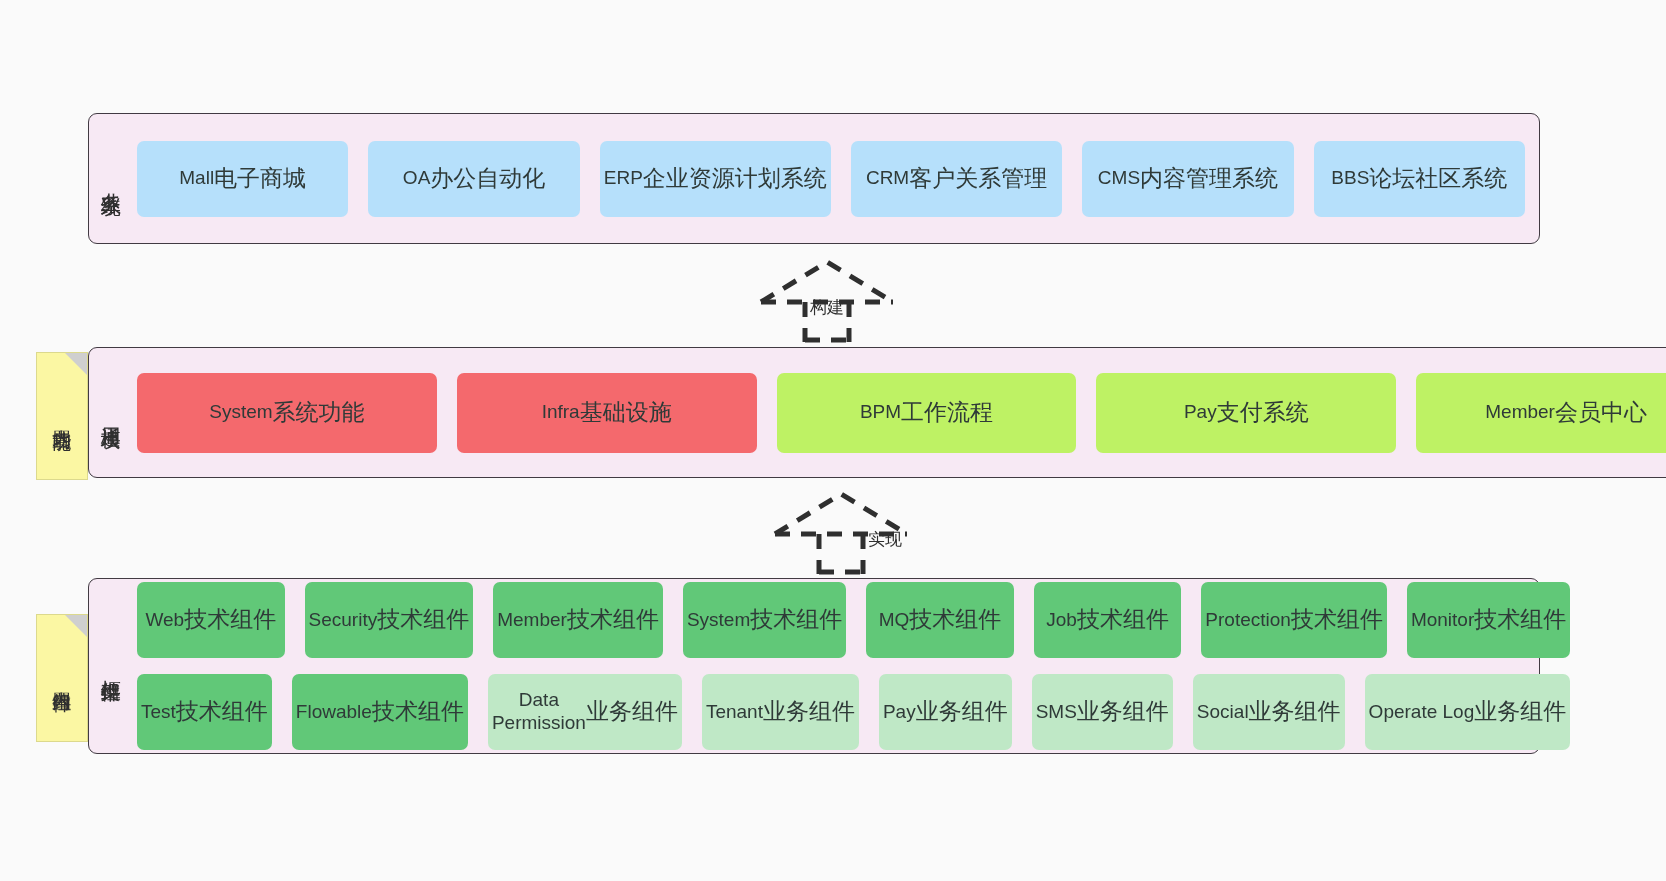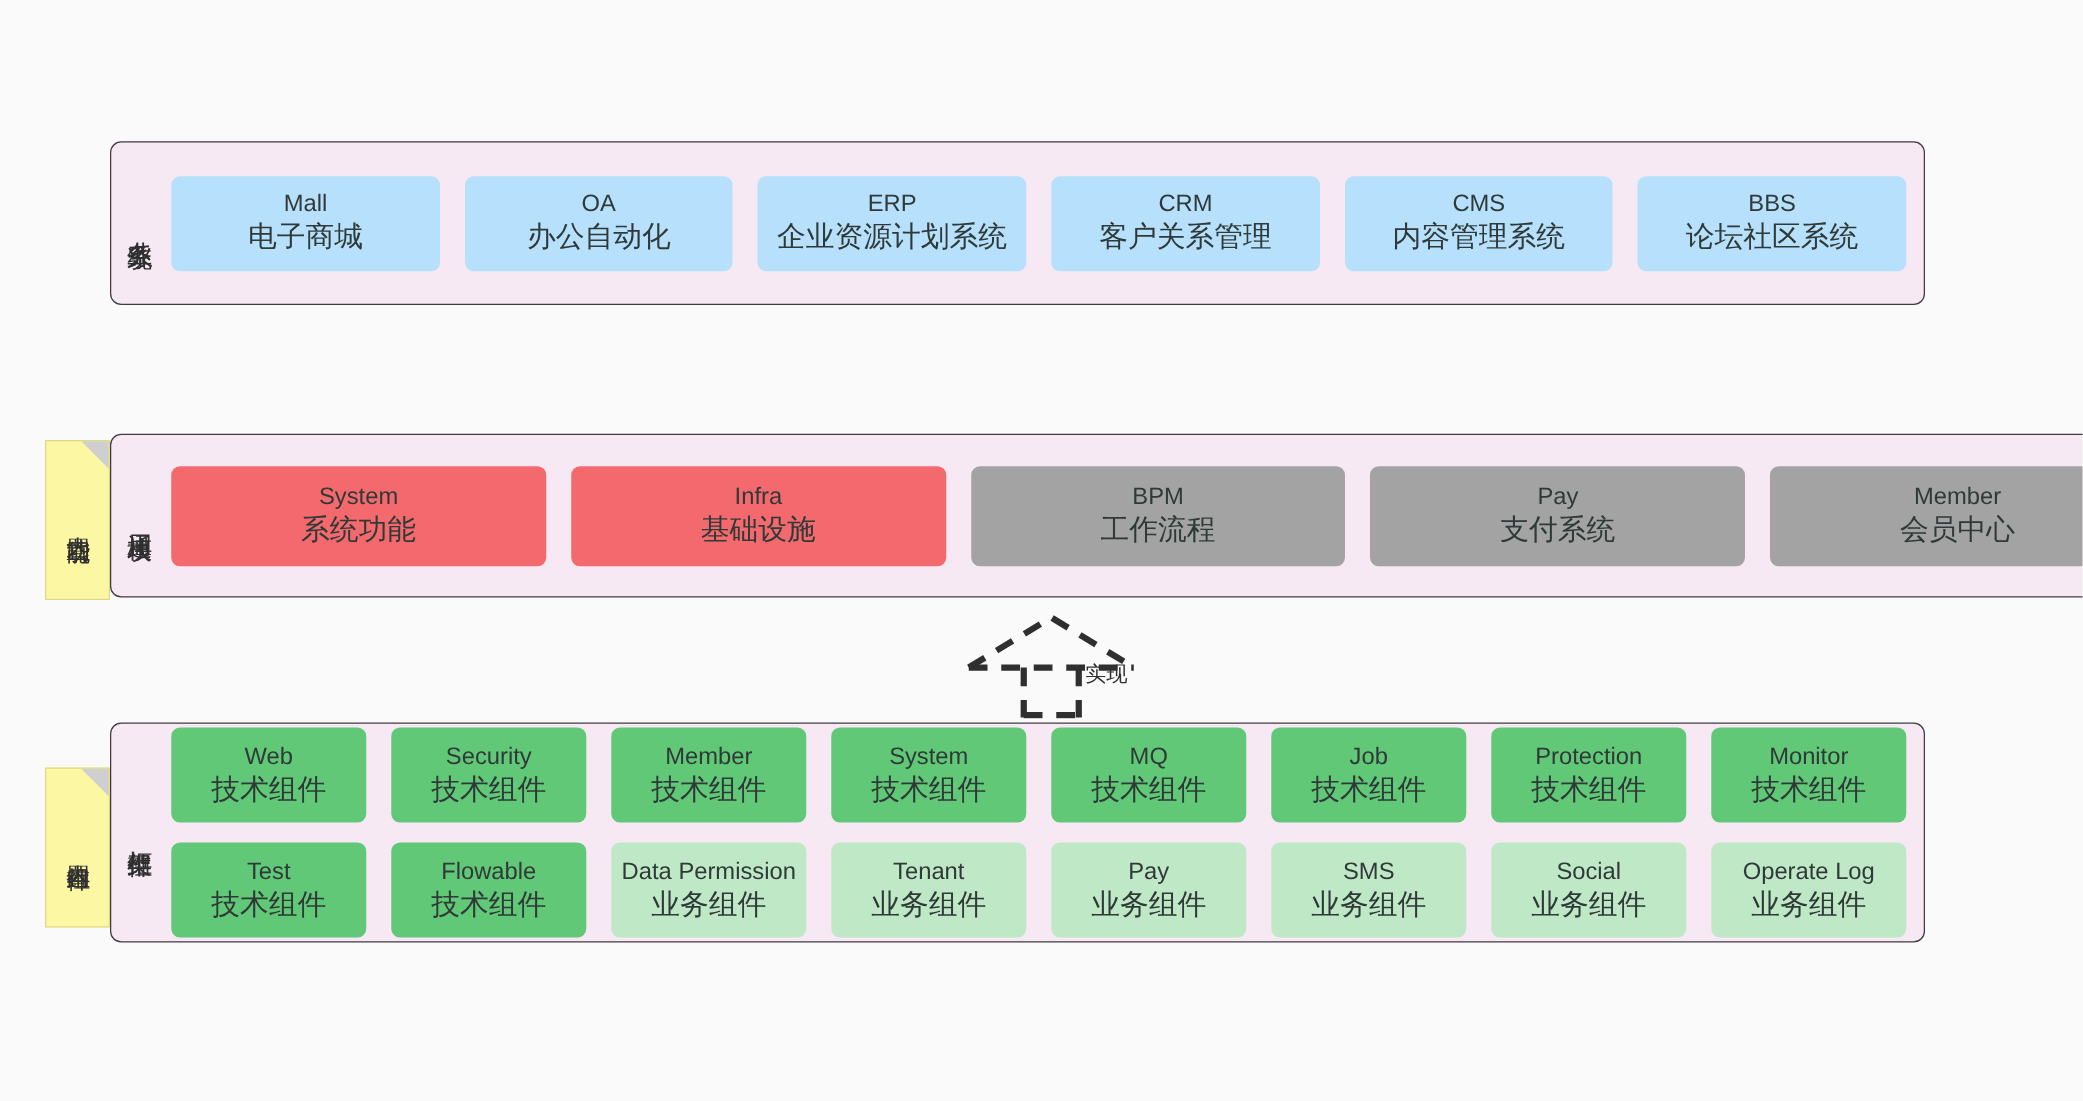--- a/index.html
+++ b/index.html
@@ -58,42 +58,41 @@
     display: flex;
     gap: 20px;
   }
 
   
   .card {
     flex: 1 1 0;
     box-sizing: border-box;
     border-radius: 7px;
     display: flex;
-    flex-direction: column;
     align-items: center;
     justify-content: center;
     text-align: center;
     line-height: 1.2;
     padding: 6px 4px;
   }
   .card .en {
     font-size: 19px;
     color: #2f3a38;
     white-space: nowrap;
   }
   .card .cn {
     font-size: 23px;
     color: #2f3a38;
     white-space: nowrap;
   }
   .card.wrap .en { white-space: normal; }
 
   .blue   { background: #b6e0fb; }
   .red    { background: #f4696d; }
-  .pink   { background: #a3a3a3; }
+  .pink   { background: #bef264; }
   .green  { background: #61c878; }
   .lgreen { background: #bfe8c6; }
 
   .h-top  { height: 76px; }
   .h-mid  { height: 80px; }
   .h-bot  { height: 76px; }
 
   
   .note {
     position: absolute;
@@ -170,20 +169,28 @@
           <span class="cn">内容管理系统</span>
         </div>
         <div class="card blue h-top">
           <span class="en">BBS</span>
           <span class="cn">论坛社区系统</span>
         </div>
       </div>
     </div>
   </div>
 
+  <div class="connector" style="left:757px; top:258px; width:140px; height:85px;">
+    <svg width="140" height="85" viewBox="0 0 140 85" aria-hidden="true">
+      <path d="M4 44 L70 4 L136 44" fill="none" stroke="#2f2f2f" stroke-width="5" stroke-dasharray="15,11" stroke-linecap="butt"></path>
+      <path d="M4 44 L136 44" fill="none" stroke="#2f2f2f" stroke-width="5" stroke-dasharray="15,11"></path>
+      <path d="M48 44 L48 84 M92 44 L92 84 M48 82 L92 82" fill="none" stroke="#2f2f2f" stroke-width="5" stroke-dasharray="15,11"></path>
+    </svg>
+    <span class="clabel" style="top:38px;">构建</span>
+  </div>
 
   <div class="note" style="left:36px; top:352px; height:128px;">
     <span class="fold"></span>
     <span>内置功能</span>
   </div>
   <div class="layer" style="left:88px; top:347px; width:1643px; height:131px;">
     <div class="layer-title">通用模块</div>
     <div class="layer-body">
       <div class="row">
         <div class="card red h-mid">

